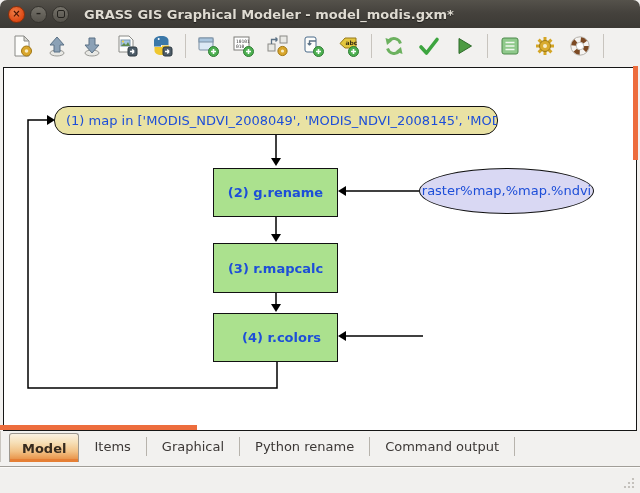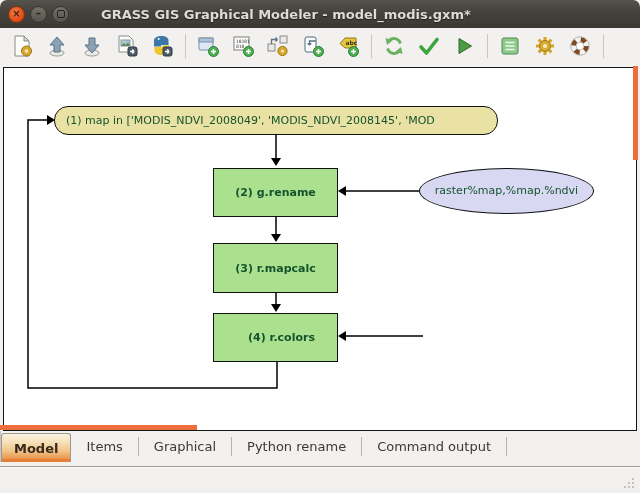--- a/index.html
+++ b/index.html
@@ -15,55 +15,55 @@
     border-bottom:1px solid #262420;
     border-radius:7px 7px 0 0;
     display:flex;align-items:center;
   }
   .winbtns{display:flex;align-items:center;gap:5px;margin-left:8px;}
   .wbtn{width:17px;height:17px;border-radius:50%;display:flex;align-items:center;justify-content:center;
         font-size:10px;font-weight:bold;line-height:1;cursor:default;box-sizing:border-box;}
   .wbtn.close{background:radial-gradient(circle at 40% 35%,#ef7e47,#dd4814 70%);border:1px solid #8c2f09;color:#4a1403;}
   .wbtn.min,.wbtn.max{background:linear-gradient(180deg,#75726a,#55524b);border:1px solid #35332e;color:#23211d;}
   .wbtn.max .sq{width:6px;height:6px;border:1.5px solid #23211d;border-radius:2px;}
-  .title-text{color:#dfdbd2;font-size:13px;font-weight:bold;margin-left:32px;
+  .title-text{color:#dfdbd2;font-size:13px;font-weight:bold;margin-left:15px;
     text-shadow:0 1px 1px rgba(0,0,0,.5);white-space:nowrap;}
   
   .toolbar{
     position:absolute;left:0;top:28px;width:640px;height:36px;
     background:#f2f1ef;display:flex;align-items:center;padding-left:8px;box-sizing:border-box;
   }
   .tbtn{width:28px;height:28px;display:flex;align-items:center;justify-content:center;
         border-radius:3px;margin-right:7px;}
   .tbtn svg{display:block;}
   .tsep{width:1px;height:24px;background:#c8c4be;margin:0 8px 0 2px;}
   
   .canvas{
     position:absolute;left:3px;top:67px;width:634px;height:364px;
     background:#ffffff;border:1px solid #161616;box-sizing:border-box;
   }
   .node{position:absolute;display:flex;align-items:center;justify-content:center;
-        font-size:11px;color:#14532d;box-sizing:border-box;}
+        font-size:13px;color:#1d4ed8;box-sizing:border-box;}
   .node-loop{
     left:50px;top:38px;width:444px;height:29px;
     border:1px solid #111;border-radius:14px;
     justify-content:flex-start;padding-left:11px;
     white-space:nowrap;overflow:hidden;
   }
   .node-action{left:209px;width:125px;height:49px;border:1px solid #111;font-weight:bold;}
   .node-data{width:175px;border:1px solid #111;border-radius:50%;
     flex-direction:row;line-height:16px;text-align:center;}
   #arrows{position:absolute;left:0;top:0;}
   
   .h-thumb{position:absolute;left:0;top:425px;width:197px;height:5px;}
   .v-thumb{position:absolute;left:633px;top:66px;width:5px;height:94px;}
   
   .tabbar{
     position:absolute;left:0;top:431px;width:640px;height:31px;
-    background:#f2f1ef;display:flex;align-items:stretch;box-sizing:border-box;
+    background:#f2f1ef;display:flex;align-items:stretch;padding-left:8px;box-sizing:border-box;
     border-left:1px solid #c9c5bf;
   }
   .tab{display:flex;align-items:center;font-size:13px;color:#3c3836;padding:0 15px;position:relative;}
   .tab-active{
     font-weight:bold;color:#362a1e;padding:0 12px;
     border:1px solid #9d9890;border-bottom:none;border-radius:3px 3px 0 0;
     background:linear-gradient(180deg,#faf1e2 0%,#f7e0b8 30%,#f2c286 62%,#eb9e57 84%,#e2823a 100%);
     box-shadow:inset 0 -3px 0 #e57f35;
     margin-top:2px;
   }

